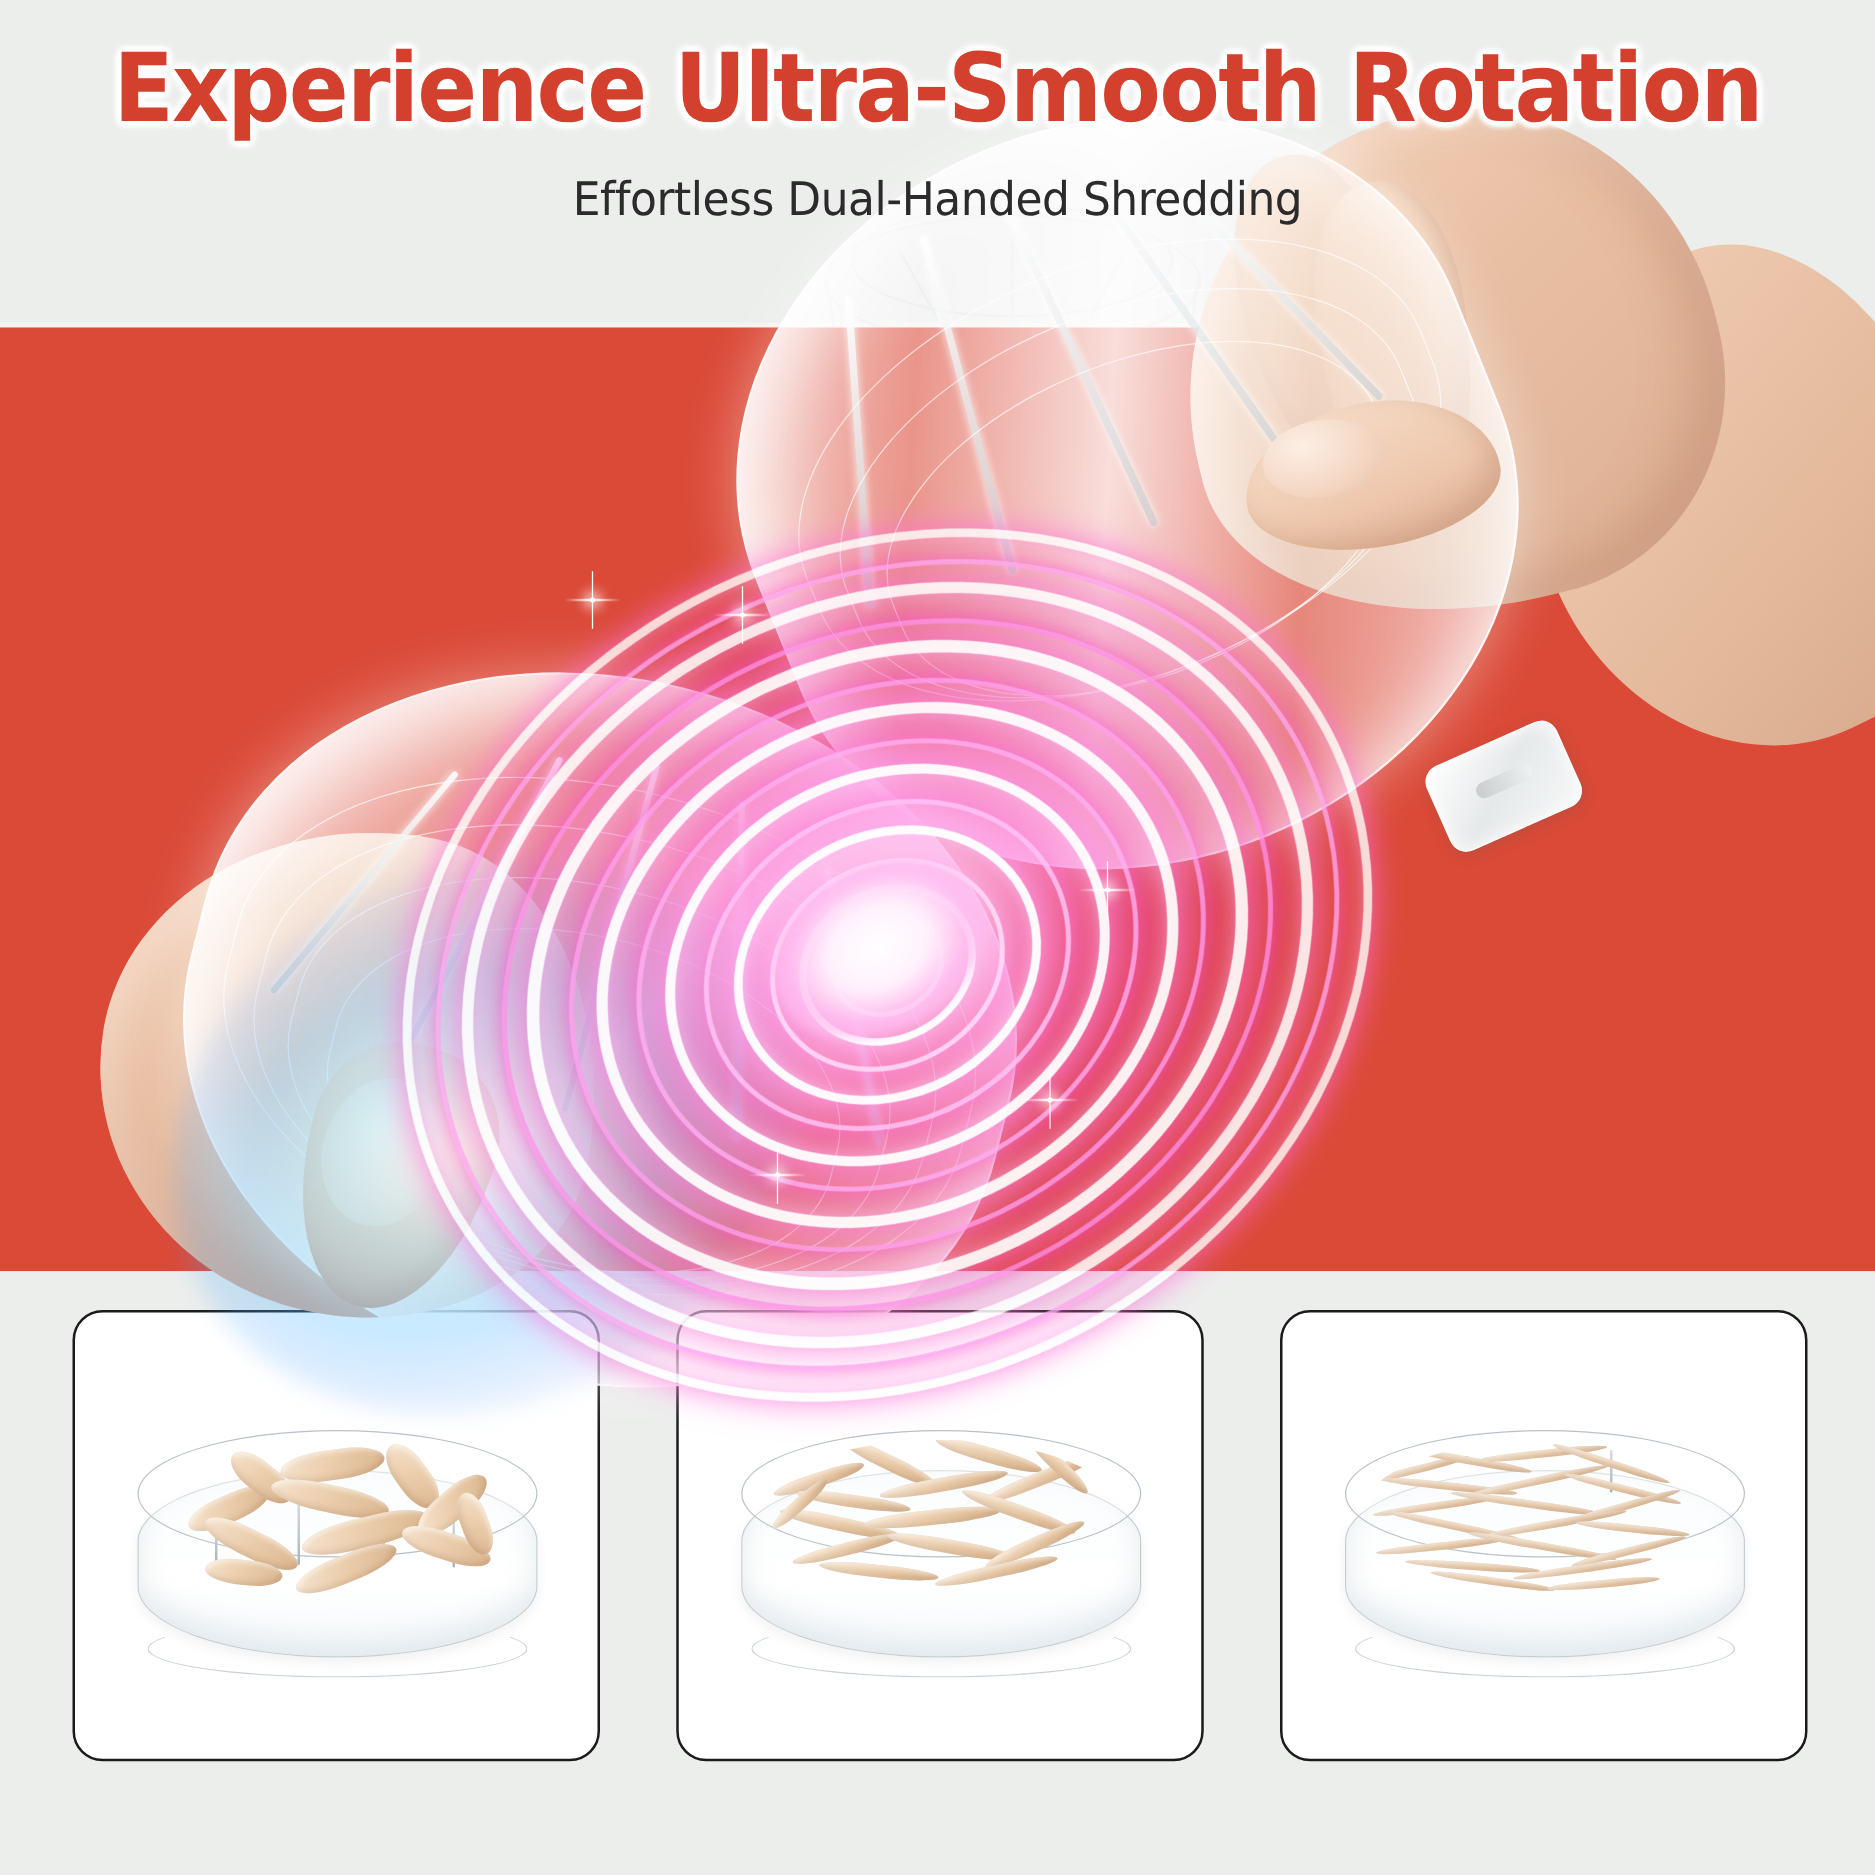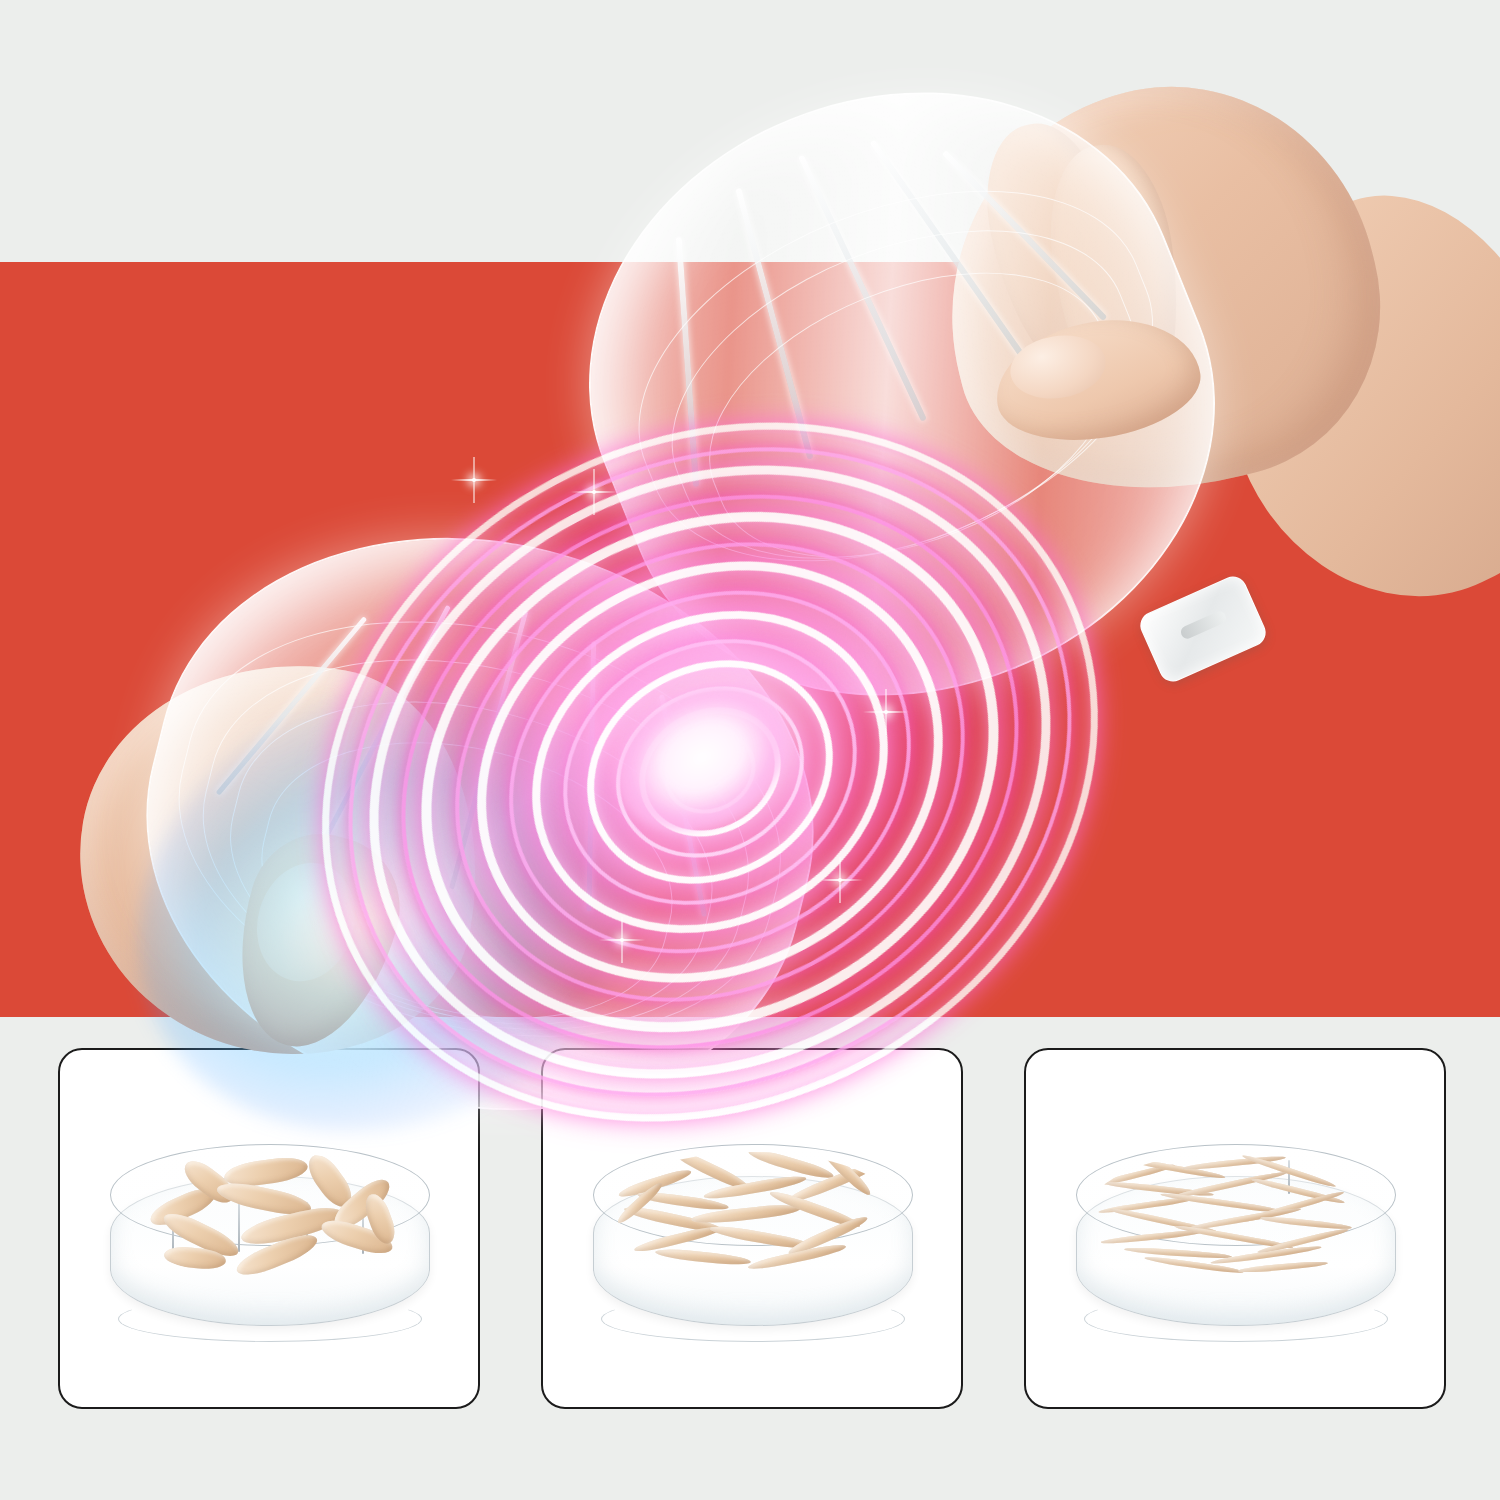--- a/index.html
+++ b/index.html
@@ -378,20 +378,35 @@
     left: 0; top: 258px;
     width: 1500px; height: 4px;
     background: #f7f2f0;
   }
 </style>
 </head>
 <body>
 
 <div class="page">
 
+  <div class="header">
+    <div class="header-ghost">
+      <svg width="420" height="180" viewBox="0 0 420 180">
+        <g opacity="0.55" fill="none" stroke="#c9d0d4" stroke-width="2">
+          <ellipse cx="210" cy="120" rx="150" ry="52"></ellipse>
+          <ellipse cx="210" cy="104" rx="128" ry="44"></ellipse>
+          <path d="M62 120 L70 180 M358 120 L350 180"></path>
+          <path d="M120 96 L150 150 M210 88 L210 150 M300 96 L272 150"></path>
+        </g>
+      </svg>
+    </div>
+    <div class="header-title">Experience Ultra-Smooth Rotation</div>
+    <div class="header-sub">Effortless Dual-Handed Shredding</div>
+    <div class="divider-line"></div>
+  </div>
 
   <div class="hero">
     <div class="hero-clip"></div>
   </div>
 
   <div class="scene">
 
     <div class="forearm"></div>
     <div class="hand hand-top"></div>
     <div class="finger f1"></div>

